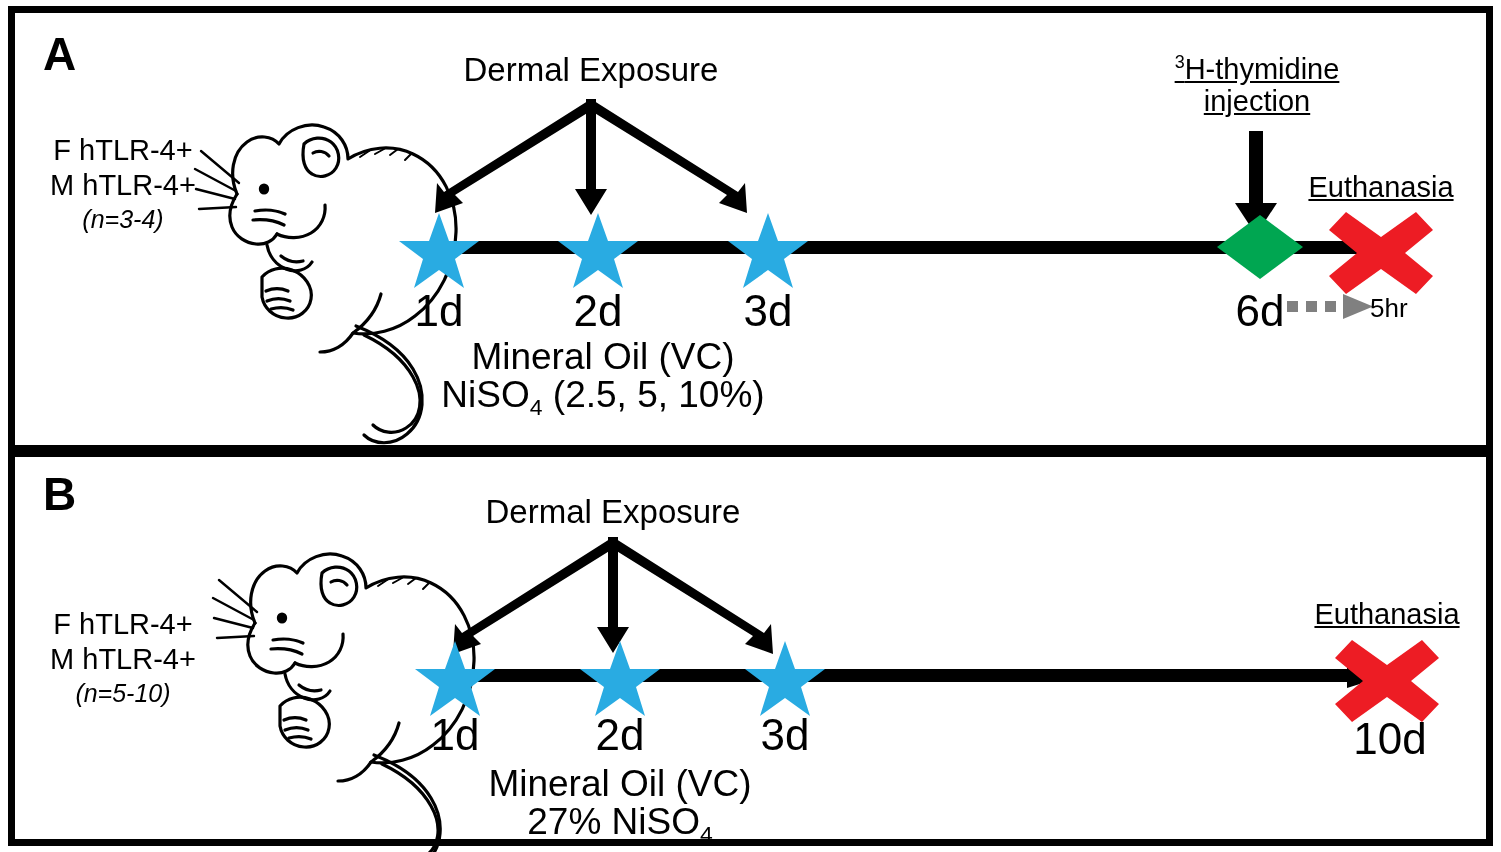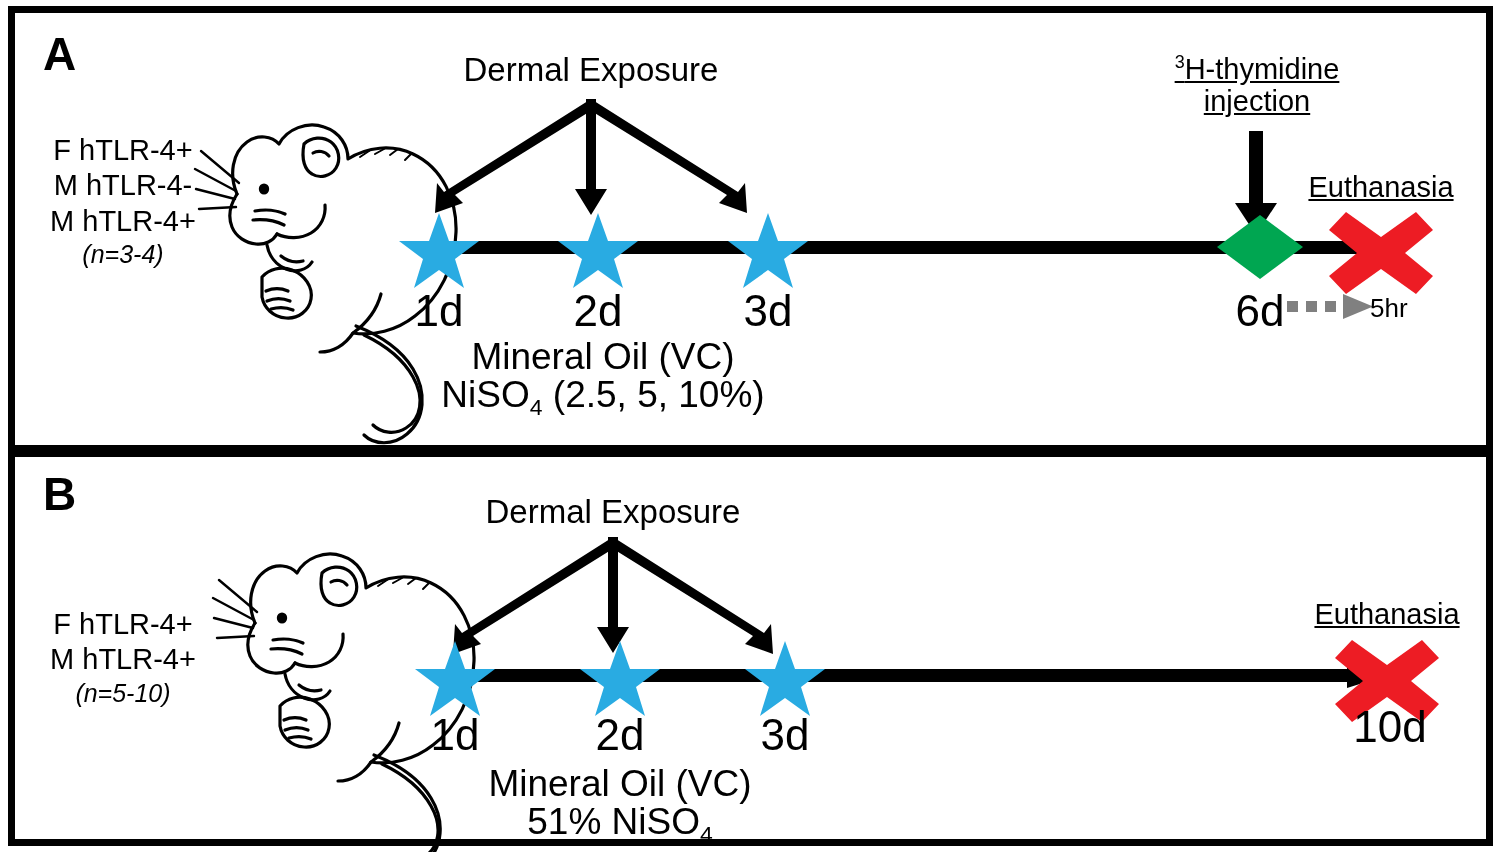--- a/index.html
+++ b/index.html
@@ -91,21 +91,20 @@
 <body>
 
 <div id="figure">
 
   <div class="panel" id="panel-a">
 
     <div class="panel-letter" style="left:28px; top:18px;">A</div>
 
     <div class="group-label" style="left:18px; top:120px; width:180px;">
       <span class="gline">F hTLR-4+</span>
-      <span class="gline">M hTLR-4-</span>
       <span class="gline">M hTLR-4+</span>
       <span class="nline">(n=3-4)</span>
     </div>
 
     <svg class="layer" width="1485" height="446" viewBox="0 0 1485 446">
       <g fill="none" stroke="#000000" stroke-width="3.2" stroke-linecap="round" stroke-linejoin="round">
 
         <path d="M222 181 C214 162 217 140 232 129 C243 121 257 123 264 131
                  C272 116 292 108 309 114 C325 119 333 133 333 146
                  C352 134 377 131 398 141 C428 155 442 188 441 219
@@ -273,22 +272,22 @@
       <g fill="#ED1C24">
         <polygon points="1337,183 1372,208 1407,183 1424,201 1396,224 1424,247 1407,265 1372,240 1337,265 1320,247 1348,224 1320,201"></polygon>
       </g>
     </svg>
 
     <div class="static-text hdr-dermal" style="left:418px; top:36px; width:360px;">Dermal Exposure</div>
 
     <div class="static-text daylabel" style="left:390px; top:252px; width:100px;">1d</div>
     <div class="static-text daylabel" style="left:555px; top:252px; width:100px;">2d</div>
     <div class="static-text daylabel" style="left:720px; top:252px; width:100px;">3d</div>
-    <div class="static-text daylabel" style="left:1320px; top:244px; width:110px;">10d</div>
+    <div class="static-text daylabel" style="left:1320px; top:256px; width:110px;">10d</div>
 
     <div class="static-text tx-label" style="left:440px; top:305px; width:330px;">Mineral Oil (VC)</div>
-    <div class="static-text tx-label" style="left:440px; top:343px; width:330px;"><span>51% NiSO</span><sub>4</sub><span></span></div>
+    <div class="static-text tx-label" style="left:440px; top:343px; width:330px;"><span>27% NiSO</span><sub>4</sub><span></span></div>
 
     <div class="static-text evt-label" style="left:1267px; top:140px; width:210px;">Euthanasia</div>
 
   </div>
 
 </div>
 
 </body></html>

